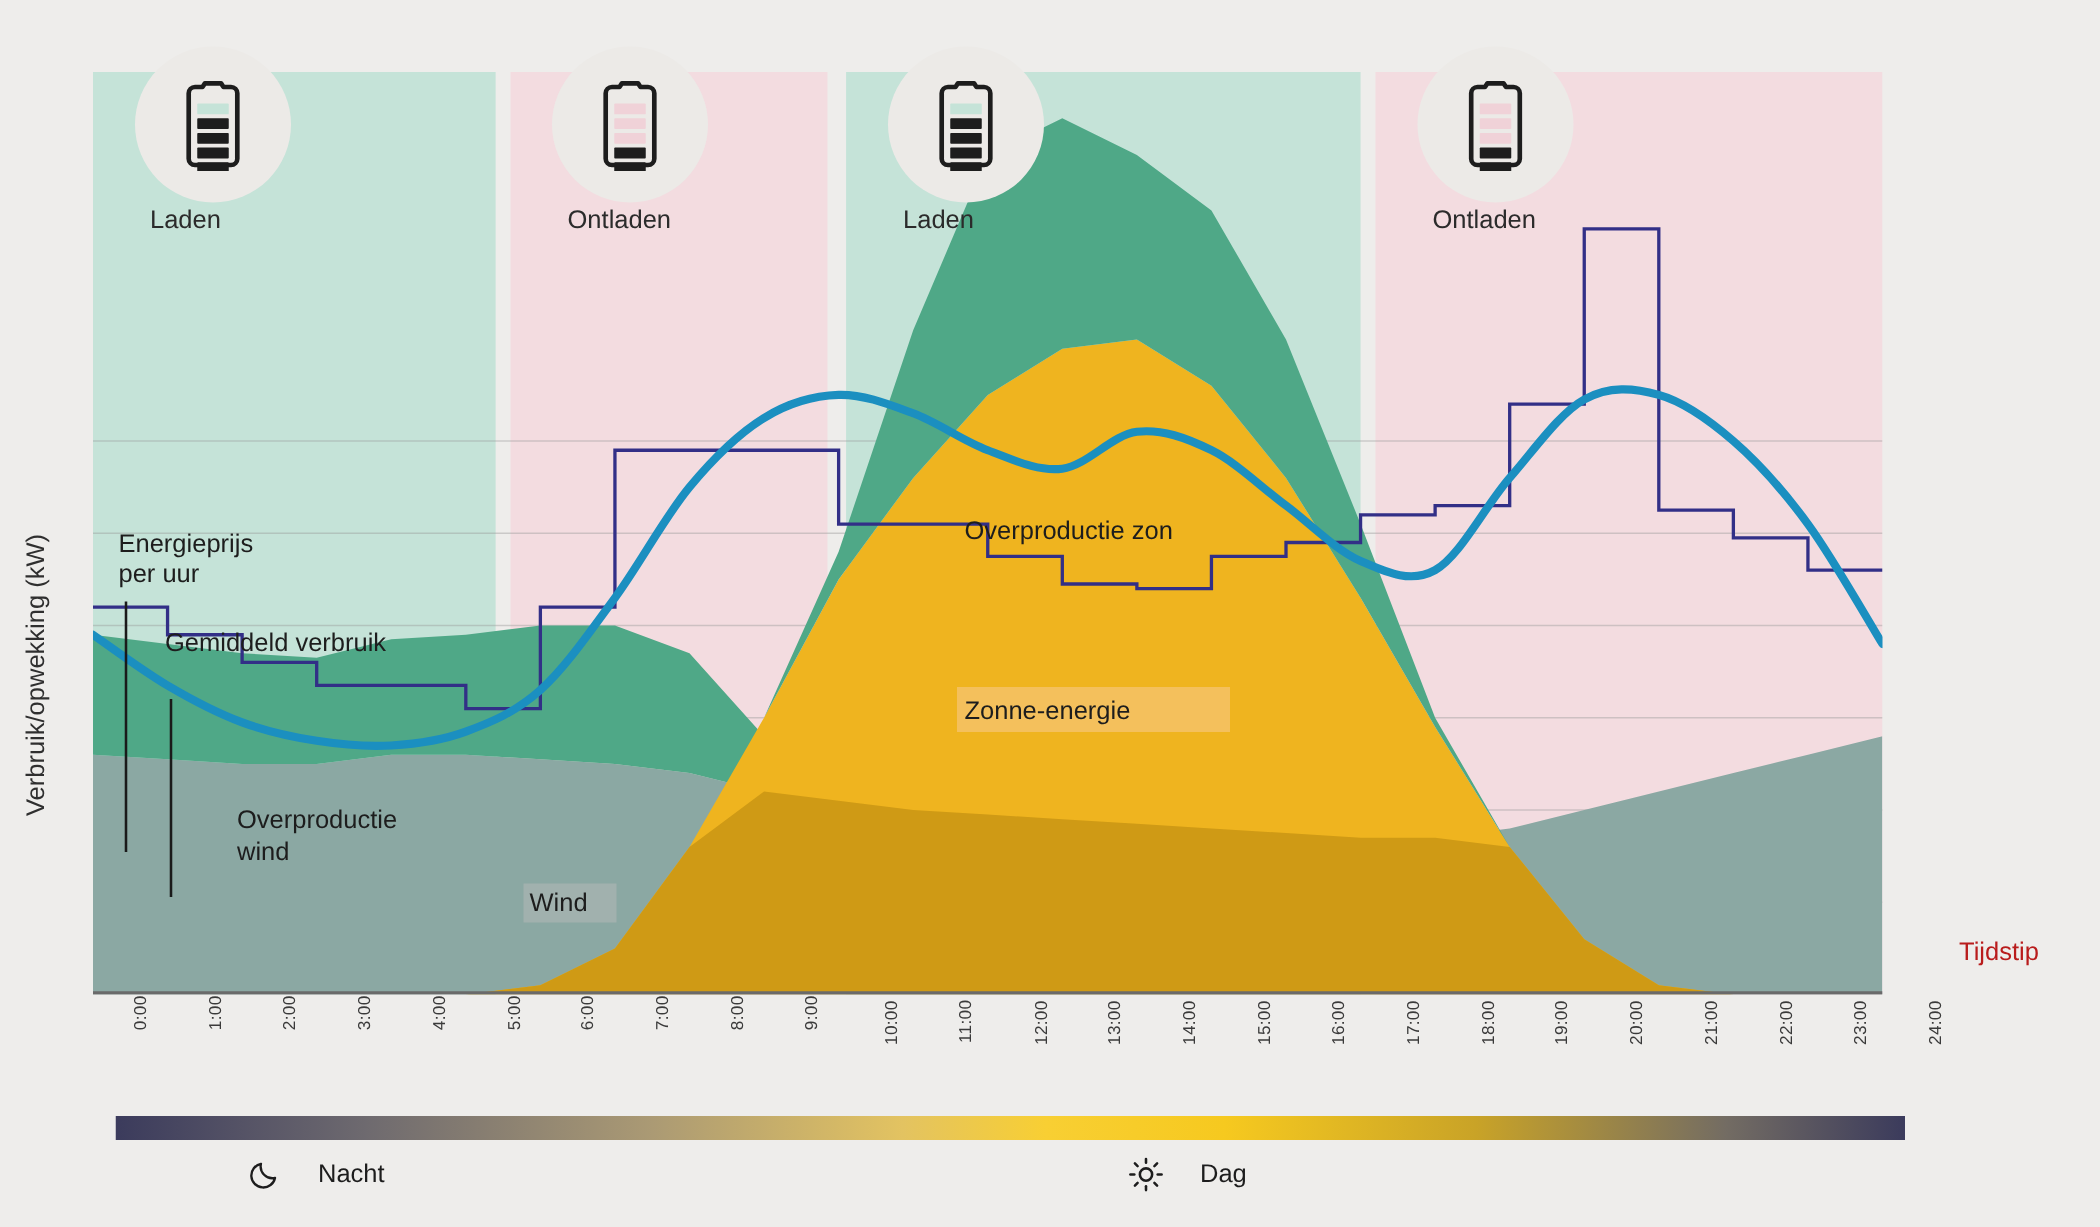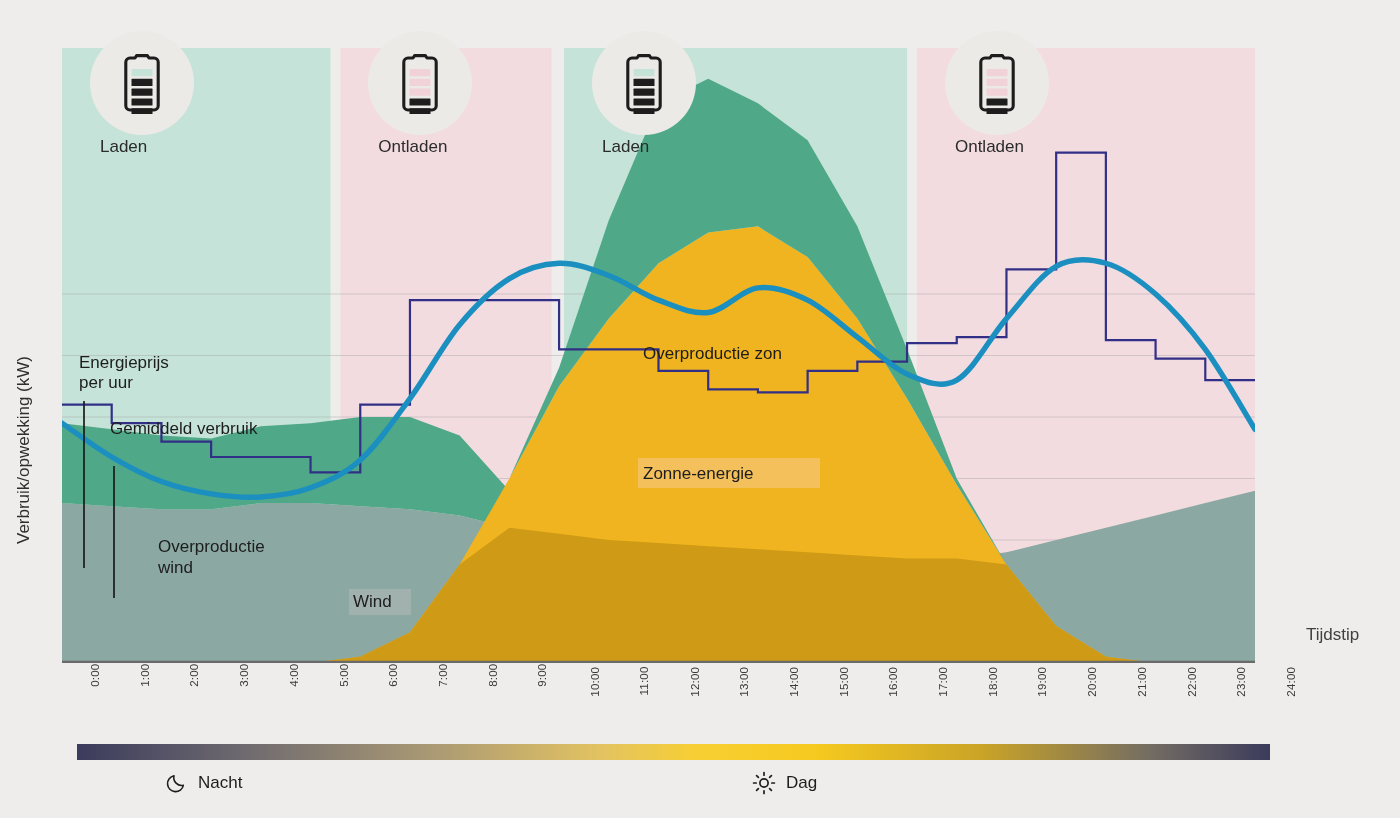--- a/index.html
+++ b/index.html
@@ -35,21 +35,21 @@
     transform: rotate(-90deg) translate(-640px, 14px);
     white-space: nowrap;
   }
 
   
   .x-axis-title {
     position: absolute;
     left: 1306px;
     top: 625px;
     font-size: 17px;
-    color: #404040;
+    color: #b91c1c;
     white-space: nowrap;
   }
 
   
   #plot {
     position: absolute;
     left: 62px;
     top: 18px;
     width: 1193px;
     height: 524px;
@@ -104,21 +104,21 @@
     left: 77px;
     top: 744px;
     width: 1193px;
     height: 16px;
   }
   .legend-item {
     position: absolute;
     top: 770px;
     display: flex;
     align-items: center;
-    gap: 9px;
+    gap: 23px;
     font-size: 17px;
     color: #1d1d1d;
     justify-content: center;
   }
   .legend-item.night { left: 163px; }
   .legend-item.day   { left: 751px; }
   .legend-item .glyph {
     width: 26px;
     height: 26px;
     display: flex;

